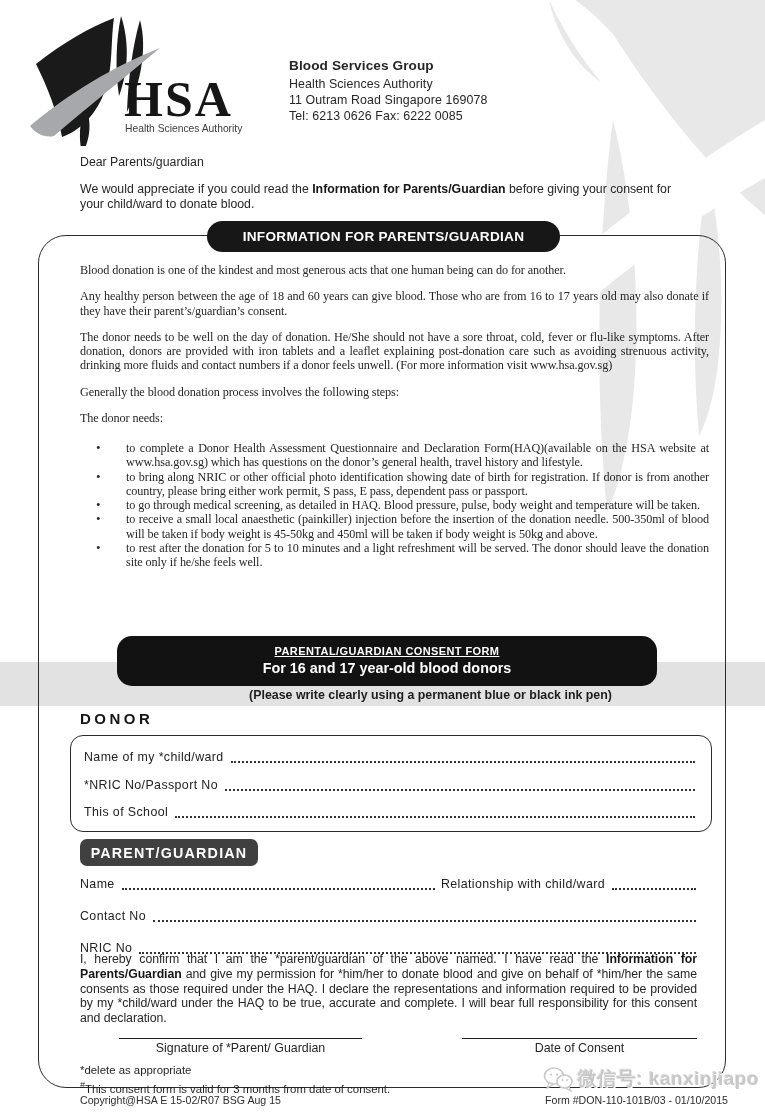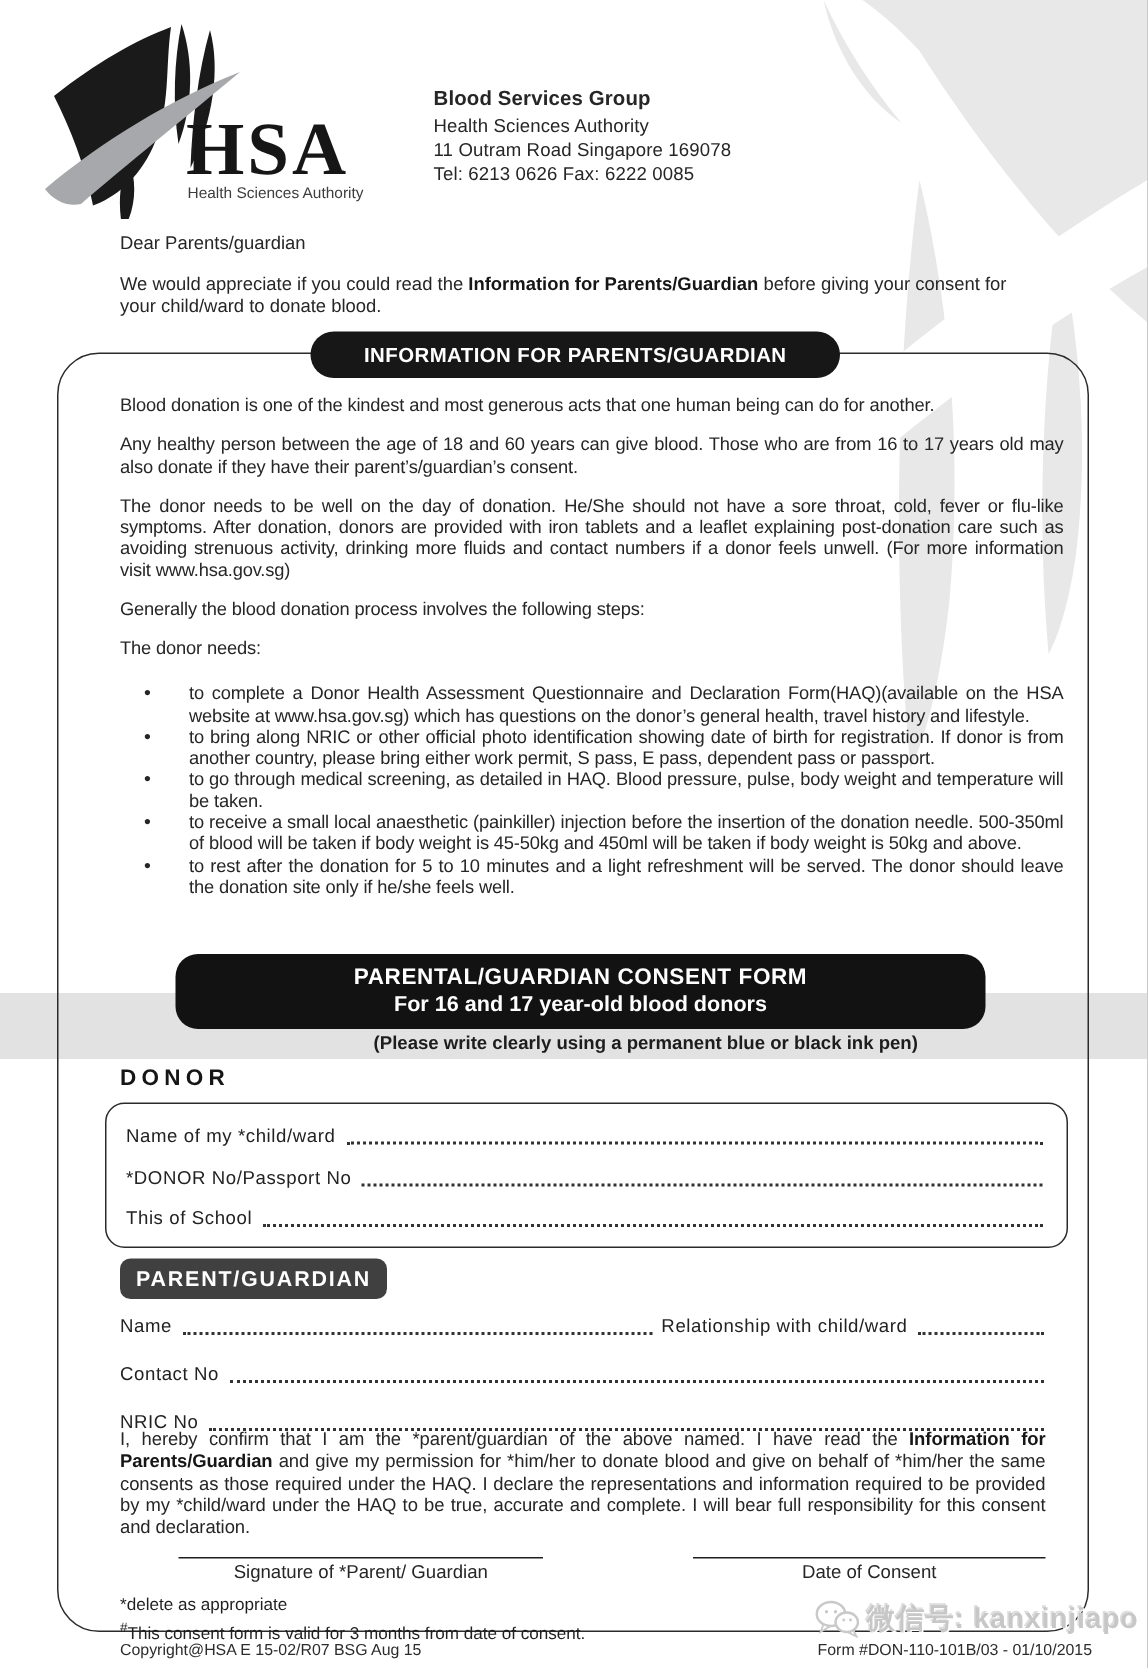--- a/index.html
+++ b/index.html
@@ -20,30 +20,30 @@
   .intro b,.decl b{color:#161616;}
   
   .gray-band{position:absolute;left:0;top:662px;width:765px;height:44px;background:#e2e2e2;z-index:1;}
   
   .big-box{position:absolute;left:38px;top:235px;width:688px;height:853px;border:1.6px solid #2b2b2b;border-radius:28px;z-index:2;pointer-events:none;box-sizing:border-box;}
   .layer{position:absolute;inset:0;z-index:3;}
   
   .info-pill{position:absolute;left:207px;top:221px;width:353px;height:31px;background:#171717;border-radius:16px;z-index:4;
     display:flex;align-items:center;justify-content:center;color:#fff;font-weight:bold;font-size:13.6px;letter-spacing:.3px;}
   .info-content{position:absolute;left:38px;top:235px;width:688px;box-sizing:border-box;padding:28px 17px 0 42px;
-    font-size:12.2px;line-height:1.17;letter-spacing:-.1px;}
+    font-size:12.2px;line-height:1.17;letter-spacing:-.1px;font-family:Liberation Serif, serif;}
   .info-content p{margin:0 0 12px 0;text-align:justify;}
   .info-content p.nojust{text-align:left;}
   .info-content ul{list-style:none;margin:16px 0 0 0;padding:0;}
   .info-content li{position:relative;padding-left:46px;margin:0;text-align:justify;}
   .info-content li::before{content:"•";position:absolute;left:16px;top:-1px;font-size:13px;}
   
   .consent-banner{position:absolute;left:117px;top:636px;width:540px;height:50px;background:#121212;border-radius:15px;z-index:4;
     display:flex;flex-direction:column;align-items:center;justify-content:center;color:#fff;font-weight:bold;line-height:1.3;}
-  .consent-banner .l1{font-size:15px;letter-spacing:.4px;}
+  .consent-banner .l1{font-size:11px;letter-spacing:.4px;text-decoration:underline;}
   .consent-banner .l2{font-size:14.4px;}
   .pen-note{position:absolute;left:0;top:688px;width:765px;text-align:center;font-weight:bold;font-size:12.4px;z-index:3;color:#1d1d1d;padding-left:48px;}
   
   .donor-heading{position:absolute;left:80px;top:710px;font-weight:bold;font-size:15px;letter-spacing:3.5px;color:#161616;}
   .donor-box{position:absolute;left:70px;top:735px;width:642px;height:97px;border:1.6px solid #2b2b2b;border-radius:13px;box-sizing:border-box;
     display:flex;flex-direction:column;justify-content:space-evenly;padding:2px 14px 2px 13px;}
   .frow{display:flex;align-items:flex-end;font-size:12.4px;letter-spacing:.4px;color:#222;}
   .flabel{white-space:nowrap;padding-bottom:1px;}
   .dotline{flex:1 1 auto;border-bottom:2px dotted #333;margin:0 2px 2px 7px;height:14px;min-width:40px;}
   .dotline.short{flex:0 0 84px;}
@@ -127,21 +127,21 @@
     </div>
     <div class="pen-note">(Please write clearly using a permanent blue or black ink pen)</div>
 
     <div class="donor-heading">DONOR</div>
     <div class="donor-box">
       <div class="frow">
         <span class="flabel">Name of my *child/ward</span>
         <span class="dotline"></span>
       </div>
       <div class="frow">
-        <span class="flabel">*DONOR No/Passport No</span>
+        <span class="flabel">*NRIC No/Passport No</span>
         <span class="dotline"></span>
       </div>
       <div class="frow">
         <span class="flabel">This of School</span>
         <span class="dotline"></span>
       </div>
     </div>
 
     <div class="parent-pill">PARENT/GUARDIAN</div>
     <div class="parent-fields">

